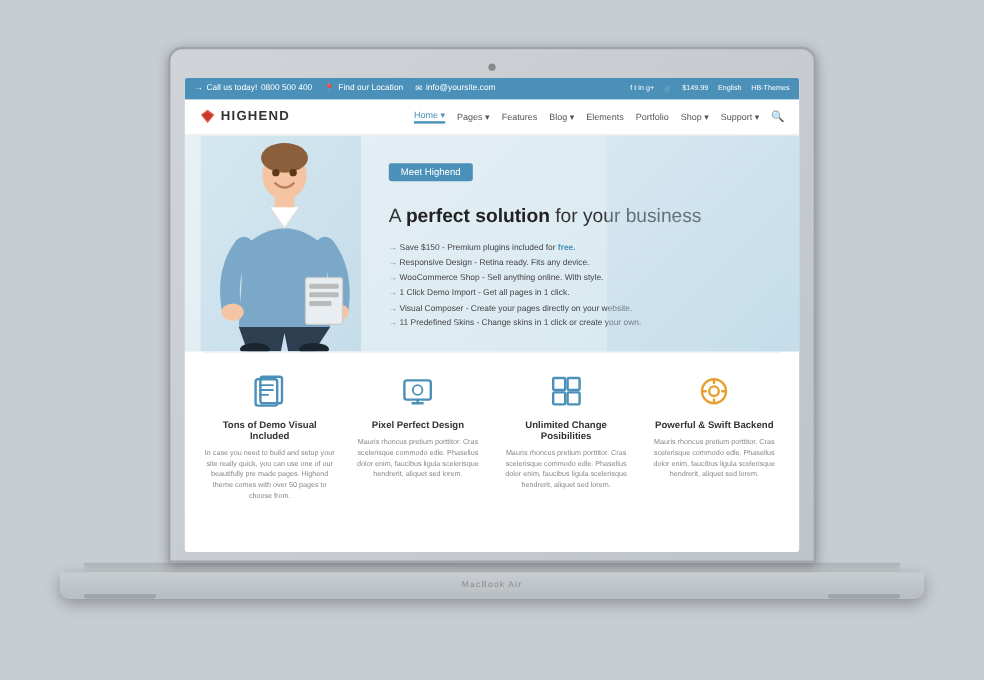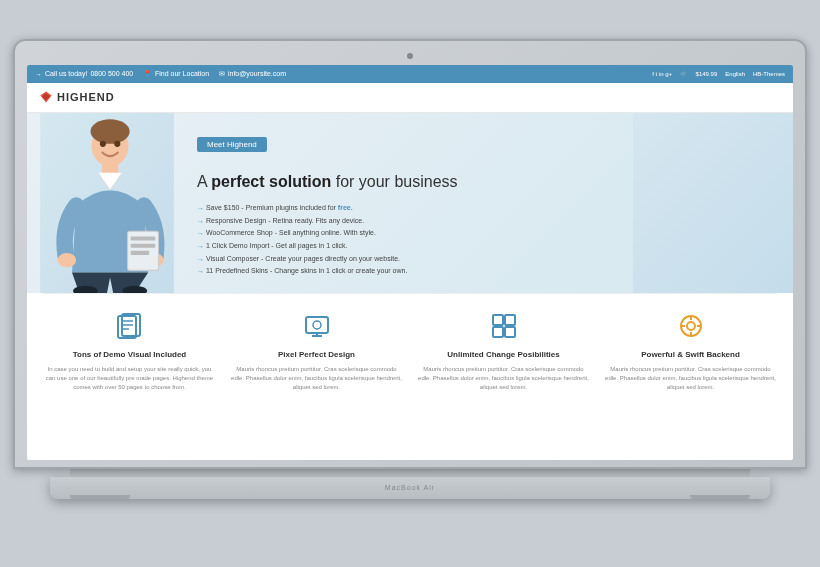--- a/index.html
+++ b/index.html
@@ -17,21 +17,21 @@
     .laptop-outer {
       width: 720px;
       height: 490px;
       position: relative;
       display: flex;
       flex-direction: column;
       align-items: center;
     }
 
     .laptop-screen-bezel {
-      width: 794px;
+      width: 540px;
       height: 430px;
       background: linear-gradient(135deg, #d0d4d8 0%, #bfc4c9 100%);
       border-radius: 12px 12px 0 0;
       border: 2px solid #a0a5aa;
       padding: 12px 12px 8px 12px;
       box-shadow: 0 2px 10px rgba(0,0,0,0.3);
       position: relative;
     }
 
     .camera-dot {
@@ -308,20 +308,31 @@
         </div>
       </div>
 
       <div class="nav-bar">
         <div class="logo-area">
           <svg class="logo-diamond" viewBox="0 0 20 20">
             <polygon points="10,2 18,8 10,18 2,8" fill="#e74c3c"></polygon>
             <polygon points="10,5 16,9 10,15 4,9" fill="#c0392b"></polygon>
           </svg>
           <span>HIGHEND</span>
+        </div>
+        <div class="nav-links">
+          <span class="nav-link-active">Home ▾</span>
+          <span>Pages ▾</span>
+          <span>Features</span>
+          <span>Blog ▾</span>
+          <span>Elements</span>
+          <span>Portfolio</span>
+          <span>Shop ▾</span>
+          <span>Support ▾</span>
+          <span class="nav-search-icon">🔍</span>
         </div>
       </div>
 
       <div class="hero">
 
         <div class="hero-person">
           <svg class="person-svg" viewBox="0 0 130 175" xmlns="http://www.w3.org/2000/svg">
 
             <defs>
               <linearGradient id="bgGrad" x1="0%" y1="0%" x2="100%" y2="100%">

